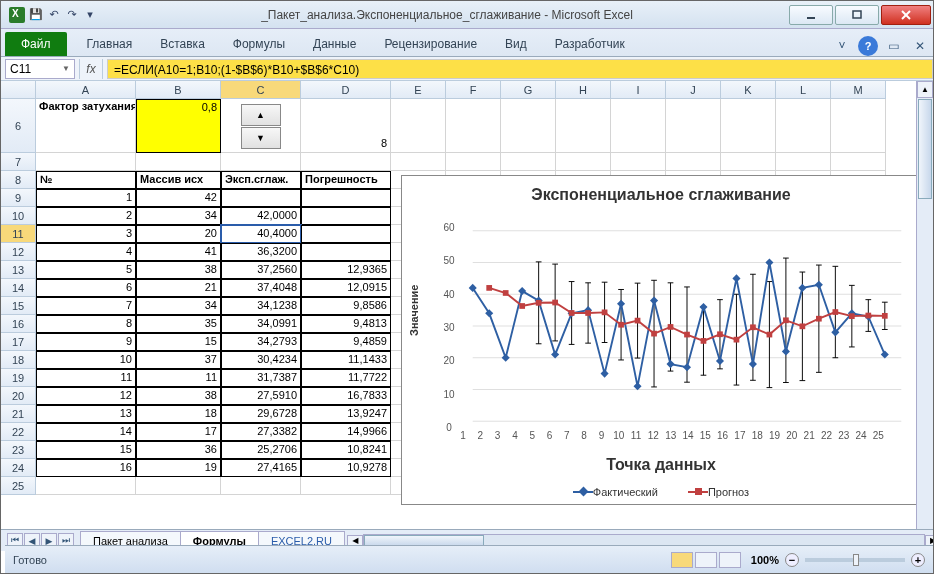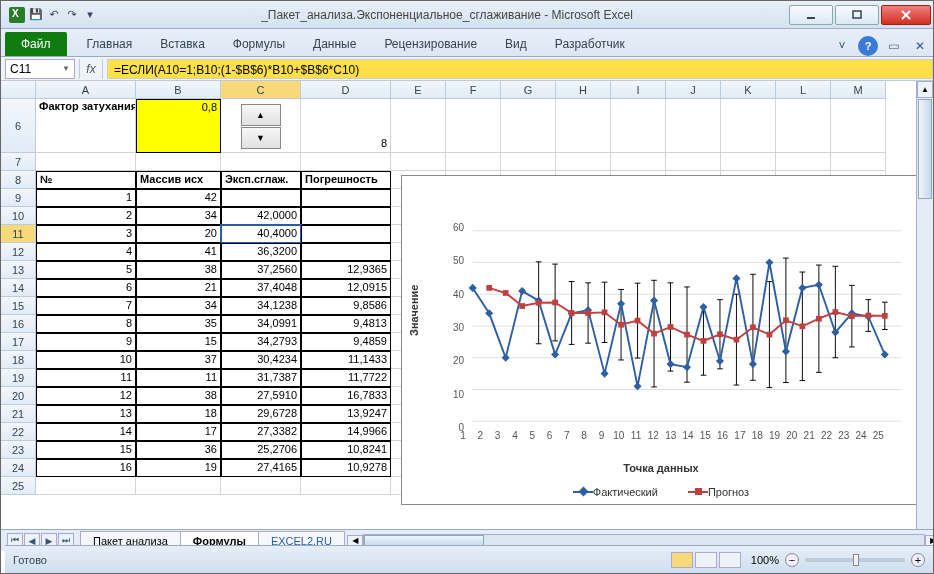--- a/index.html
+++ b/index.html
@@ -51,46 +51,46 @@
 
 
 .spinner { display:flex; flex-direction:column; align-items:center; justify-content:center; height:54px; gap:1px;}
 .spinner button { width:40px; height:22px; background:linear-gradient(#f7f7f7,#e1e1e1); border:1px solid #888; cursor:pointer; font-size:9px;}
 
 
 .chart { position:absolute; left:400px; top:94px; width:520px; height:330px; background:#fff; border:1px solid #888; }
 .chart .ctitle { text-align:center; font-weight:bold; font-size:16px; padding:10px 0 4px; color:#333;}
 .chart .plot { position:absolute; left:60px; top:50px; width:450px; height:200px; }
 .chart .ylabel { position:absolute; left:6px; top:160px; transform:rotate(-90deg); transform-origin:left top; font-size:11px; font-weight:bold; color:#333;}
-.chart .xlabel { position:absolute; bottom:30px; left:0; right:0; text-align:center; font-size:11px; font-weight:bold; color:#333;}
+.chart .xlabel { position:absolute; bottom:30px; left:0; right:0; text-align:center; font-size:16px; font-weight:bold; color:#333;}
 .chart .legend { position:absolute; bottom:6px; left:0; right:0; display:flex; justify-content:center; gap:30px; font-size:11px; color:#333;}
 .chart .legend .lg { display:flex; align-items:center; }
 .chart .legend .sw { width:20px; height:2px; position:relative;}
 .chart .legend .sw::after { content:""; position:absolute; left:7px; top:-3px; width:7px; height:7px; transform:rotate(45deg);}
 .chart .legend .sw.blu { background:#2e5fa3;} .chart .legend .sw.blu::after{background:#2e5fa3;}
 .chart .legend .sw.red { background:#c04040;} .chart .legend .sw.red::after{background:#c04040; transform:none; border-radius:0;}
-.ytick { position:absolute; font-size:10px; color:#555; right:456px; text-align:right; width:30px;}
+.ytick { position:absolute; font-size:10px; color:#555; right:456px; text-align:center; width:30px;}
 .xtick { position:absolute; font-size:10px; color:#555; top:254px; width:14px; text-align:center;}
 
 
 .sheettabs { position:absolute; bottom:22px; left:0; right:0; height:22px; background:#e4ecf7; display:flex; align-items:center; font-size:11px; border-top:1px solid #9ab;}
 .sheettabs .nav { display:flex; gap:1px; padding:0 6px;}
 .sheettabs .nav .nb { width:16px; height:16px; background:#eef3fa; border:1px solid #aac; display:flex; align-items:center; justify-content:center; cursor:pointer; font-size:9px; color:#357;}
 .sheettabs .tab { padding:3px 12px; background:#f4f8fc; border:1px solid #aac; border-bottom:none; margin-right:-1px; cursor:pointer;}
 .sheettabs .tab.active { background:#fff; font-weight:bold;}
 .sheettabs .tab.link { color:#2a5caa; text-decoration:underline;}
 .sheettabs .scroll { flex:1; margin:0 8px; height:14px; background:#dce6f2; position:relative; border:1px solid #aac;}
 .sheettabs .scroll .thumb { position:absolute; left:0; width:120px; height:100%; background:linear-gradient(#f0f5fb,#c7d7eb); border:1px solid #8ab;}
 .sheettabs .scroll .ar { position:absolute; width:16px; height:12px; background:#eef3fa; border:1px solid #aac; top:0; display:flex; align-items:center; justify-content:center; font-size:8px; cursor:pointer;}
 .status { position:absolute; bottom:0; left:4px; right:0; height:28px; background:linear-gradient(#e6eef8,#d0def0); display:flex; align-items:center; font-size:11px; padding:0 8px; border-top:1px solid #9ab;justify-content:center;}
 .status .ready { flex:1; color:#345;}
 .status .viewbtns { display:flex; gap:2px;}
 .status .vb { width:22px; height:16px; border:1px solid #aac; background:#eef3fa; cursor:pointer;}
 .status .vb.active { background:#f8d97a;}
-.status .zoom { display:flex; align-items:center; gap:6px; margin-left:10px;}
+.status .zoom { display:flex; align-items:center; gap:6px; margin-left:10px;font-weight:bold;}
 .status .zslide { width:100px; height:4px; background:#bcd; position:relative;}
 .status .zslide .zh { position:absolute; left:48px; top:-4px; width:6px; height:12px; background:#eef3fa; border:1px solid #888;}
 .status .zbtn { width:14px; height:14px; border:1px solid #888; background:#eef; text-align:center; line-height:12px; cursor:pointer; border-radius:50%;}
 
 .vscroll { position:absolute; right:0; top:0; bottom:0; width:17px; background:#e4ecf7; border-left:1px solid #aac;}
 .vscroll .vthumb { position:absolute; top:18px; left:1px; right:1px; height:100px; background:linear-gradient(90deg,#f0f5fb,#c7d7eb); border:1px solid #8ab;}
 .vscroll .var { position:absolute; left:0; right:0; height:17px; background:#eef3fa; border:1px solid #aac; display:flex; align-items:center; justify-content:center; font-size:8px; cursor:pointer;}
 </style>
 </head>
 <body>
@@ -448,20 +448,21 @@
       <div class="cell"></div>
       <div class="cell"></div>
       <div class="cell"></div>
       <div class="cell"></div>
       <div class="cell"></div>
       <div class="cell"></div>
       <div class="cell"></div>
     </div>
 
   <div class="chart">
+    <div class="ctitle">Экспоненциальное сглаживание</div>
     <div class="ylabel">Значение</div>
     <svg class="plot" id="plotsvg" viewBox="-10 -5 470 210">
         <line x1="0" y1="200" x2="450" y2="200" stroke="#ddd" stroke-width="1"></line>
         <line x1="0" y1="166.66666666666669" x2="450" y2="166.66666666666669" stroke="#ddd" stroke-width="1"></line>
         <line x1="0" y1="133.33333333333334" x2="450" y2="133.33333333333334" stroke="#ddd" stroke-width="1"></line>
         <line x1="0" y1="100" x2="450" y2="100" stroke="#ddd" stroke-width="1"></line>
         <line x1="0" y1="66.66666666666669" x2="450" y2="66.66666666666669" stroke="#ddd" stroke-width="1"></line>
         <line x1="0" y1="33.333333333333314" x2="450" y2="33.333333333333314" stroke="#ddd" stroke-width="1"></line>
         <line x1="0" y1="0" x2="450" y2="0" stroke="#ddd" stroke-width="1"></line>
         <line x1="69.23076923076923" y1="118.66666666666667" x2="69.23076923076923" y2="32.666666666666686" stroke="#000" stroke-width="1"></line>

